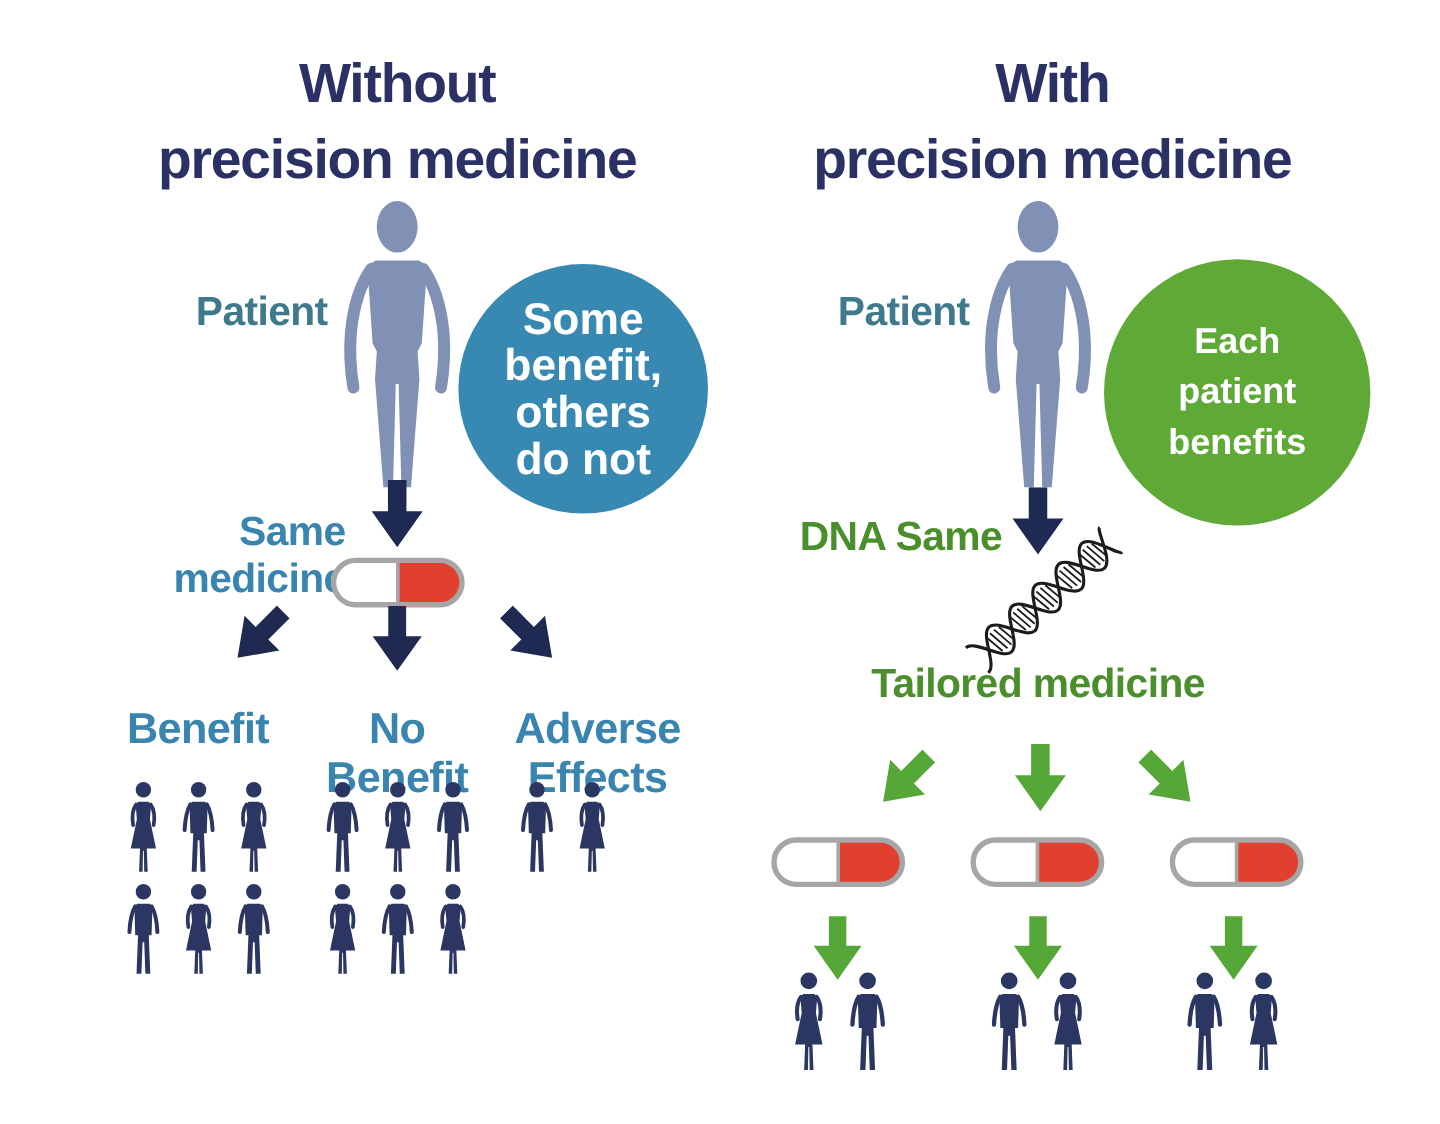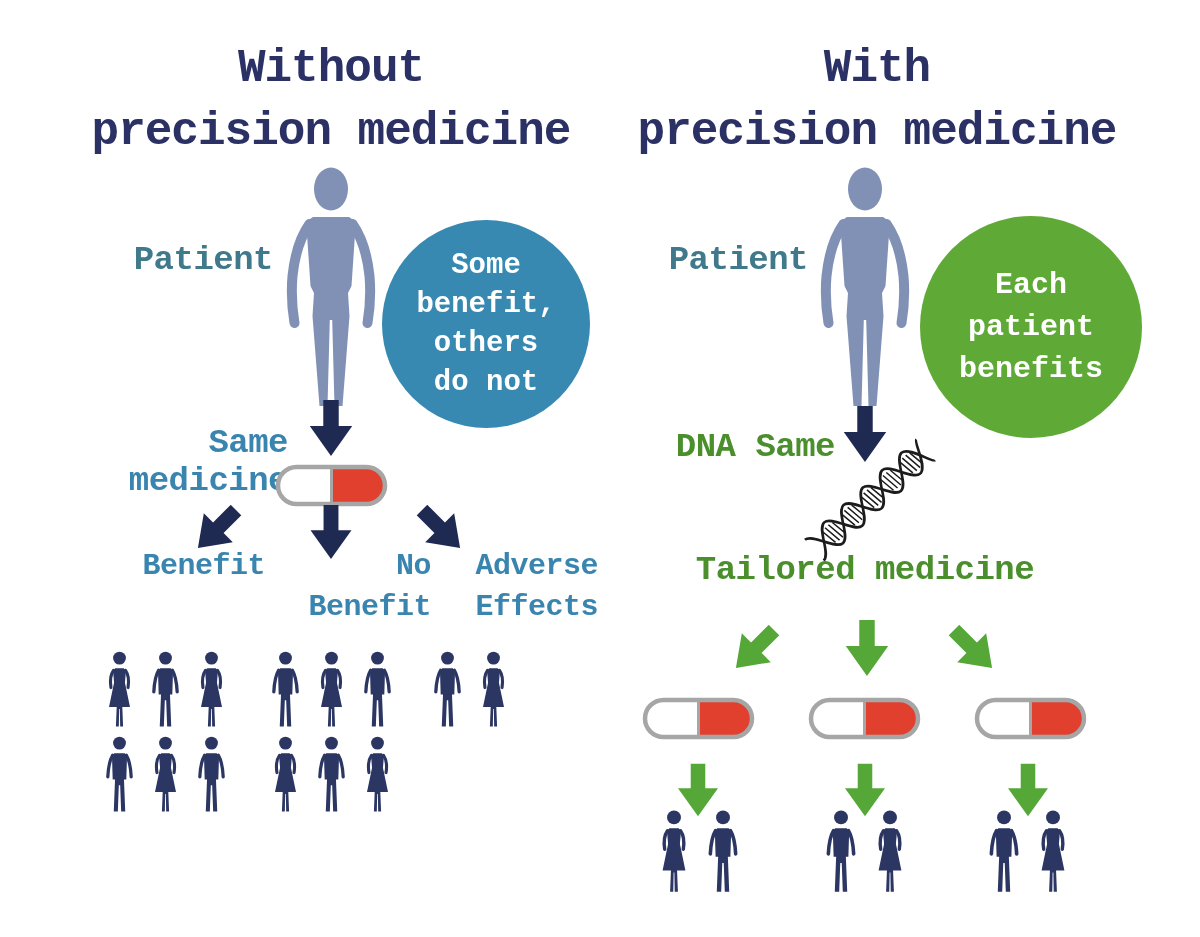--- a/index.html
+++ b/index.html
@@ -1,39 +1,39 @@
 <!DOCTYPE html>
 <html style="--background: #ffffff; --navy: #2b3164; --teal: #40798c; --blue: #3a85b0; --bubble_blue: #3789b2; --arrow_navy: #1f2a52; --people_navy: #2b3663; --patient_blue: #8191b5; --green_circle: #5fa936; --green_text: #4a8f2c; --green_arrow: #55a838; --pill_red: #e2402f; --pill_border: #a6a6a6; --dna_ink: #1c1c1c;"><head>
 <meta charset="utf-8">
 <style>
   html,body{margin:0;padding:0;background:#fff;}
   #canvas{
     position:relative;width:1200px;height:907px;overflow:hidden;
     background:var(--background,#fff);
-    font-family:Liberation Mono, monospace;
+    font-family:Liberation Sans, sans-serif;
   }
   .title{
     position:absolute;font-size:46px;font-weight:bold;color:var(--navy);
     text-align:center;line-height:63px;letter-spacing:-1px;
   }
   #title-left{left:85px;top:38px;width:492px;}
   #title-right{left:632px;top:38px;width:490px;}
 
   .side-label{position:absolute;font-weight:bold;font-size:34px;letter-spacing:-0.5px;}
   #patient-label-left{left:103px;top:241px;width:170px;text-align:right;color:var(--teal);}
   #patient-label-right{left:638px;top:241px;width:170px;text-align:right;color:var(--teal);}
   #same-therapy-label{left:56px;top:424px;width:232px;text-align:right;color:var(--blue);}
   #dna-label{left:600px;top:428px;width:235px;text-align:right;color:var(--green_text);}
   #tailored-label{left:695px;top:551px;width:340px;text-align:center;color:var(--green_text);}
 
   .bubble{
     position:absolute;border-radius:50%;color:#fff;font-weight:bold;text-align:center;
     display:flex;align-items:center;justify-content:center;
   }
-  #bubble-left{left:382px;top:220px;width:208px;height:208px;background:var(--bubble_blue);font-size:29px;line-height:39px;}
+  #bubble-left{left:382px;top:220px;width:208px;height:208px;background:var(--bubble_blue);font-size:37px;line-height:39px;}
   #bubble-right{left:920px;top:216px;width:222px;height:222px;background:var(--green_circle);font-size:30px;line-height:42px;}
 
   .patient{position:absolute;fill:var(--patient_blue);}
   .patient .limb{fill:none;stroke:var(--patient_blue);stroke-width:10;stroke-linecap:round;}
 
   .arrow{position:absolute;}
   .arrow.navy{fill:var(--arrow_navy);}
   .arrow.green{fill:var(--green_arrow);}
   .rot-dl{transform:rotate(45deg);}
   .rot-dr{transform:rotate(-45deg);}
@@ -42,22 +42,22 @@
   .pill-body{fill:#fff;}
   .pill-half{fill:var(--pill_red);}
   .pill-divider{stroke:var(--pill_border);stroke-width:3;}
   .pill-outline{fill:none;stroke:var(--pill_border);stroke-width:4.5;}
 
   .dna{position:absolute;transform:rotate(-42deg);}
   .dna .strand{fill:none;stroke:var(--dna_ink);stroke-width:2.6;stroke-linecap:round;}
   .dna .rungs{fill:none;stroke:var(--dna_ink);stroke-width:1.5;}
 
   .outcome-label{
-    position:absolute;top:546px;width:200px;text-align:right;
-    color:var(--blue);font-weight:bold;font-size:30px;line-height:41px;letter-spacing:-0.5px;
+    position:absolute;top:586px;width:200px;text-align:center;
+    color:var(--blue);font-weight:bold;font-size:36px;line-height:41px;letter-spacing:-0.5px;
   }
   #outcome-label-benefit{left:65px;}
   #outcome-label-nobenefit{left:231px;}
   #outcome-label-adverse{left:398px;}
 
   .people-group{position:absolute;width:200px;}
   #group-benefit{left:65px;top:650px;}
   #group-nobenefit{left:231px;top:650px;}
   #group-adverse{left:370px;top:650px;}
   #group-tailored-1{left:598px;top:808px;}

